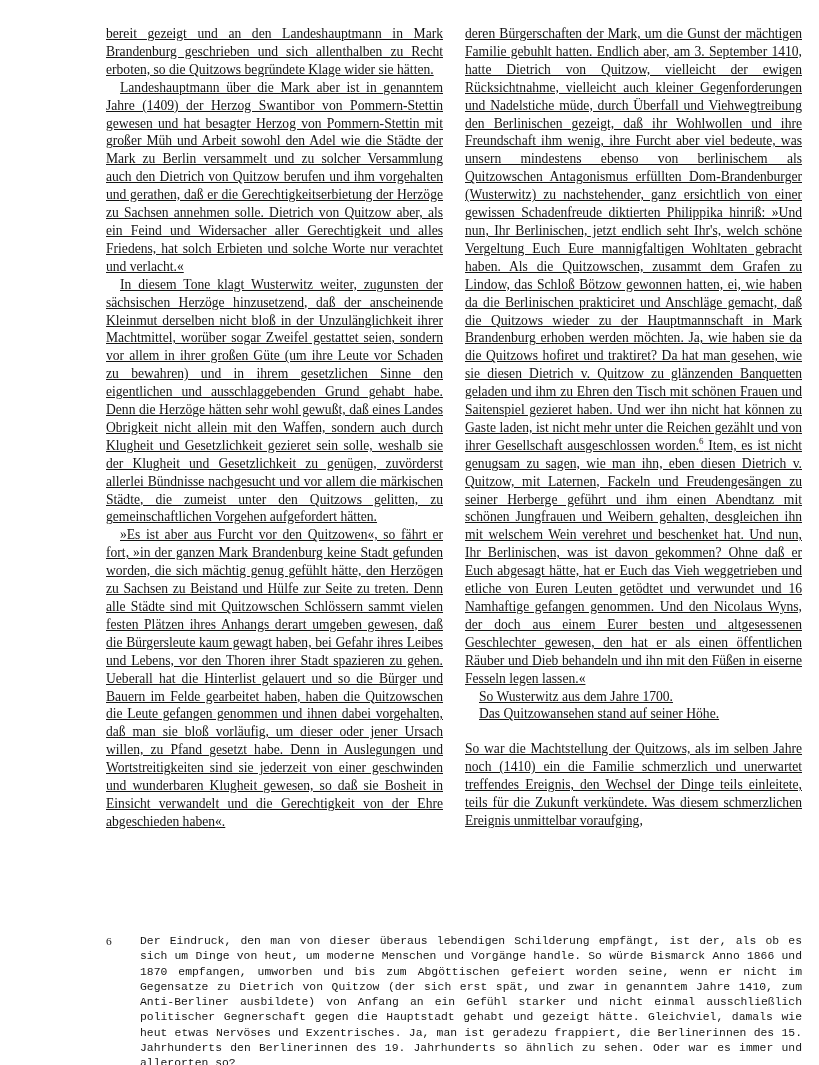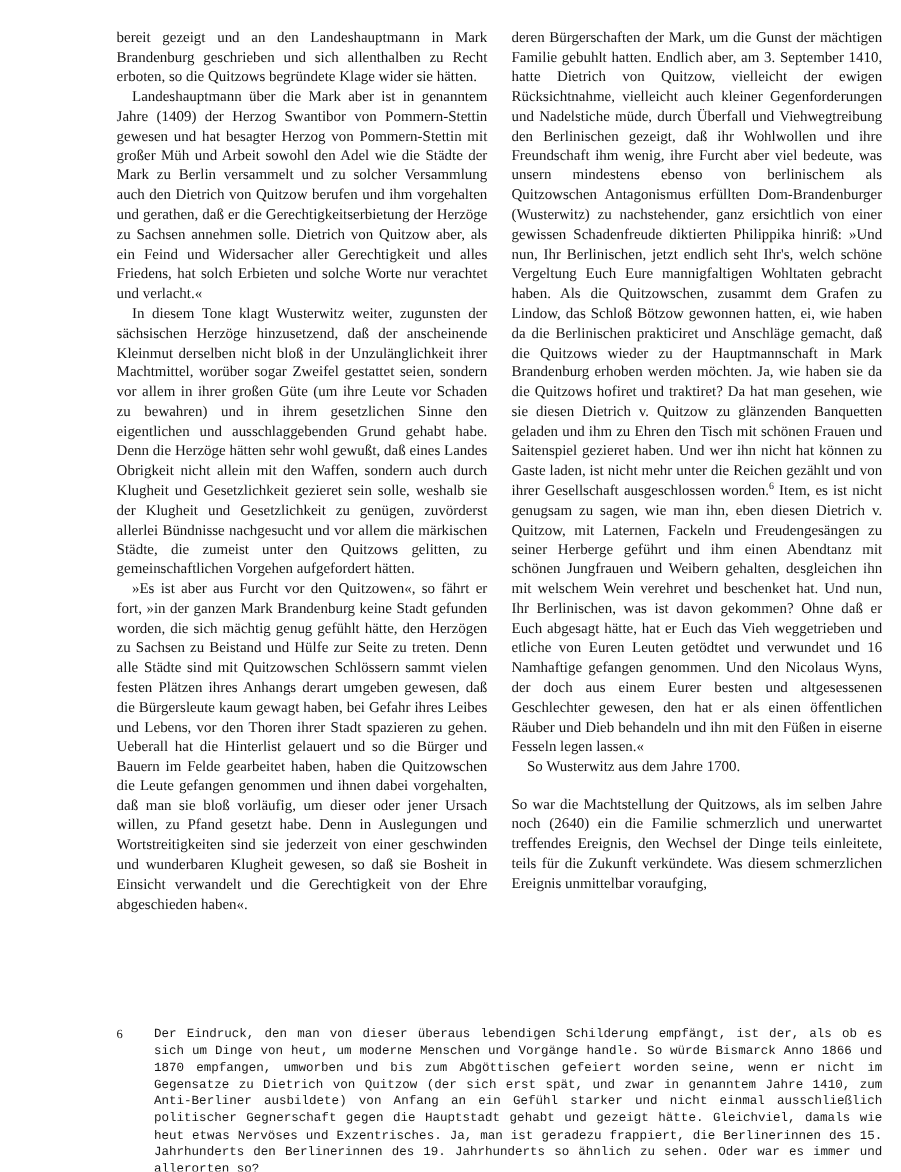--- a/index.html
+++ b/index.html
@@ -30,20 +30,21 @@
   .col {
     width: 337px;
     font-size: 13.6px;
     line-height: 17.9px;
     text-align: justify;
     hyphens: auto;
     -webkit-hyphens: auto;
   }
   .col p {
     margin: 0;
+    text-decoration: underline;
   }
   p.indent {
     text-indent: 14px;
   }
   sup.fn-ref {
     font-size: 9px;
     line-height: 0;
     vertical-align: super;
   }
   .kapitel-number {
@@ -100,21 +101,22 @@
     <div class="col">
       <p>bereit gezeigt und an den Landeshauptmann in Mark Brandenburg geschrieben und sich allenthalben zu Recht erboten, so die Quitzows begründete Klage wider sie hätten.</p>
       <p class="indent">Landeshauptmann über die Mark aber ist in genanntem Jahre (1409) der Herzog Swantibor von Pommern-Stettin gewesen und hat besagter Herzog von Pommern-Stettin mit großer Müh und Arbeit sowohl den Adel wie die Städte der Mark zu Berlin versammelt und zu solcher Versammlung auch den Dietrich von Quitzow berufen und ihm vorgehalten und gerathen, daß er die Gerechtigkeitserbietung der Herzöge zu Sachsen annehmen solle. Dietrich von Quitzow aber, als ein Feind und Widersacher aller Gerechtigkeit und alles Friedens, hat solch Erbieten und solche Worte nur verachtet und verlacht.«</p>
       <p class="indent">In diesem Tone klagt Wusterwitz weiter, zugunsten der sächsischen Herzöge hinzusetzend, daß der anscheinende Kleinmut derselben nicht bloß in der Unzulänglichkeit ihrer Machtmittel, worüber sogar Zweifel gestattet seien, sondern vor allem in ihrer großen Güte (um ihre Leute vor Schaden zu bewahren) und in ihrem gesetzlichen Sinne den eigentlichen und ausschlaggebenden Grund gehabt habe. Denn die Herzöge hätten sehr wohl gewußt, daß eines Landes Obrigkeit nicht allein mit den Waffen, sondern auch durch Klugheit und Gesetzlichkeit gezieret sein solle, weshalb sie der Klugheit und Gesetzlichkeit zu genügen, zuvörderst allerlei Bündnisse nachgesucht und vor allem die märkischen Städte, die zumeist unter den Quitzows gelitten, zu gemeinschaftlichen Vorgehen aufgefordert hätten.</p>
       <p class="indent">»Es ist aber aus Furcht vor den Quitzowen«, so fährt er fort, »in der ganzen Mark Brandenburg keine Stadt gefunden worden, die sich mächtig genug gefühlt hätte, den Herzögen zu Sachsen zu Beistand und Hülfe zur Seite zu treten. Denn alle Städte sind mit Quitzowschen Schlössern sammt vielen festen Plätzen ihres Anhangs derart umgeben gewesen, daß die Bürgersleute kaum gewagt haben, bei Gefahr ihres Leibes und Lebens, vor den Thoren ihrer Stadt spazieren zu gehen. Ueberall hat die Hinterlist gelauert und so die Bürger und Bauern im Felde gearbeitet haben, haben die Quitzowschen die Leute gefangen genommen und ihnen dabei vorgehalten, daß man sie bloß vorläufig, um dieser oder jener Ursach willen, zu Pfand gesetzt habe. Denn in Auslegungen und Wortstreitigkeiten sind sie jederzeit von einer geschwinden und wunderbaren Klugheit gewesen, so daß sie Bosheit in Einsicht verwandelt und die Gerechtigkeit von der Ehre abgeschieden haben«.</p>
     </div>
 
     <div class="col">
       <p><span>deren Bürgerschaften der Mark, um die Gunst der mächtigen Familie gebuhlt hatten. Endlich aber, am 3. September 1410, hatte Dietrich von Quitzow, vielleicht der ewigen Rücksichtnahme, vielleicht auch kleiner Gegenforderungen und Nadelstiche müde, durch Überfall und Viehwegtreibung den Berlinischen gezeigt, daß ihr Wohlwollen und ihre Freundschaft ihm wenig, ihre Furcht aber viel bedeute, was unsern mindestens ebenso von berlinischem als Quitzowschen Antagonismus erfüllten Dom-Brandenburger (Wusterwitz) zu nachstehender, ganz ersichtlich von einer gewissen Schadenfreude diktierten Philippika hinriß: »Und nun, Ihr Berlinischen, jetzt endlich seht Ihr's, welch schöne Vergeltung Euch Eure mannigfaltigen Wohltaten gebracht haben. Als die Quitzowschen, zusammt dem Grafen zu Lindow, das Schloß Bötzow gewonnen hatten, ei, wie haben da die Berlinischen prakticiret und Anschläge gemacht, daß die Quitzows wieder zu der Hauptmannschaft in Mark Brandenburg erhoben werden möchten. Ja, wie haben sie da die Quitzows hofiret und traktiret? Da hat man gesehen, wie sie diesen Dietrich v. Quitzow zu glänzenden Banquetten geladen und ihm zu Ehren den Tisch mit schönen Frauen und Saitenspiel gezieret haben. Und wer ihn nicht hat können zu Gaste laden, ist nicht mehr unter die Reichen gezählt und von ihrer Gesellschaft ausgeschlossen worden.</span><sup class="fn-ref">6</sup><span> Item, es ist nicht genugsam zu sagen, wie man ihn, eben diesen Dietrich v. Quitzow, mit Laternen, Fackeln und Freudengesängen zu seiner Herberge geführt und ihm einen Abendtanz mit schönen Jungfrauen und Weibern gehalten, desgleichen ihn mit welschem Wein verehret und beschenket hat. Und nun, Ihr Berlinischen, was ist davon gekommen? Ohne daß er Euch abgesagt hätte, hat er Euch das Vieh weggetrieben und etliche von Euren Leuten getödtet und verwundet und 16 Namhaftige gefangen genommen. Und den Nicolaus Wyns, der doch aus einem Eurer besten und altgesessenen Geschlechter gewesen, den hat er als einen öffentlichen Räuber und Dieb behandeln und ihn mit den Füßen in eiserne Fesseln legen lassen.«</span></p>
       <p class="indent">So Wusterwitz aus dem Jahre 1700.</p>
-      <p class="after-title">So war die Machtstellung der Quitzows, als im selben Jahre noch (2640) ein die Familie schmerzlich und unerwartet treffendes Ereignis, den Wechsel der Dinge teils einleitete, teils für die Zukunft verkündete. Was diesem schmerzlichen Ereignis unmittelbar voraufging,</p>
+      <p class="indent">Das Quitzowansehen stand auf seiner Höhe.</p>
+      <p class="after-title">So war die Machtstellung der Quitzows, als im selben Jahre noch (1410) ein die Familie schmerzlich und unerwartet treffendes Ereignis, den Wechsel der Dinge teils einleitete, teils für die Zukunft verkündete. Was diesem schmerzlichen Ereignis unmittelbar voraufging,</p>
     </div>
 
   </div>
 
   <div class="footnote">
     <span class="fn-num">6</span>
     <span class="fn-text">Der Eindruck, den man von dieser überaus lebendigen Schilderung empfängt, ist der, als ob es sich um Dinge von heut, um moderne Menschen und Vorgänge handle. So würde Bismarck Anno 1866 und 1870 empfangen, umworben und bis zum Abgöttischen gefeiert worden seine, wenn er nicht im Gegensatze zu Dietrich von Quitzow (der sich erst spät, und zwar in genanntem Jahre 1410, zum Anti-Berliner ausbildete) von Anfang an ein Gefühl starker und nicht einmal ausschließlich politischer Gegnerschaft gegen die Hauptstadt gehabt und gezeigt hätte. Gleichviel, damals wie heut etwas Nervöses und Exzentrisches. Ja, man ist geradezu frappiert, die Berlinerinnen des 15. Jahrhunderts den Berlinerinnen des 19. Jahrhunderts so ähnlich zu sehen. Oder war es immer und allerorten so?</span>
   </div>
 
   <div class="page-number">691</div>

